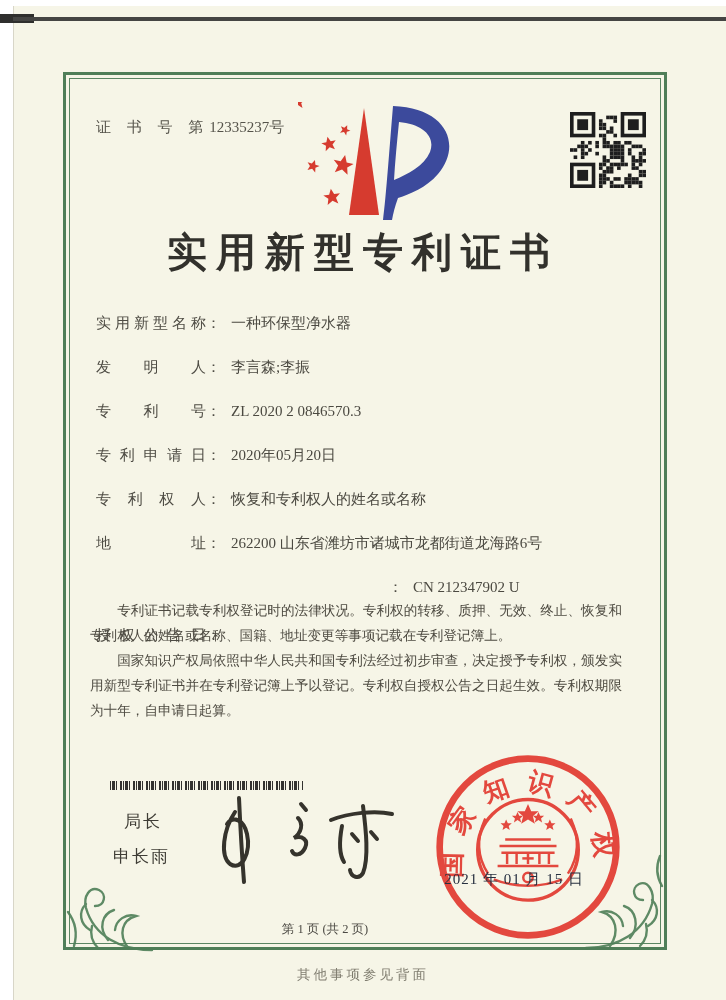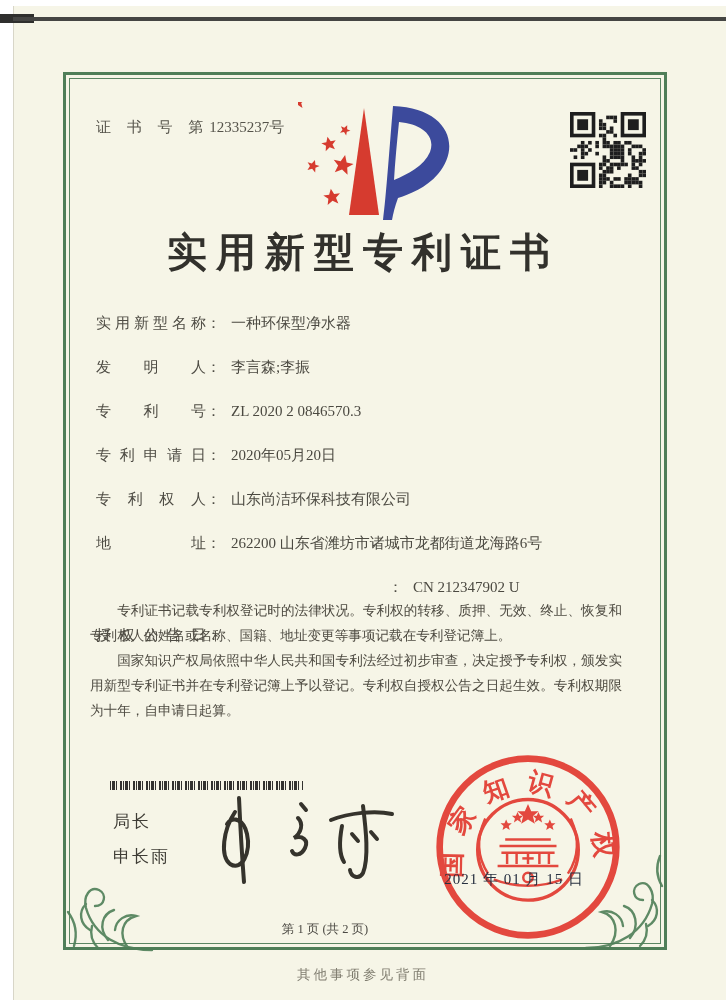--- a/index.html
+++ b/index.html
@@ -28,21 +28,21 @@
   .grant-row { display:flex; font-size:15px; color:#4b4941; line-height:21px; margin-top:1px; }
   .grant-left { width:292px; display:flex;margin-top:48px; }
   .grant-right { display:flex; }
 
   .body-text { position:absolute; left:90px; top:599px; width:532px; font-size:13.6px; line-height:1.83; color:#4d4a41; text-align:justify; }
   .body-text p { text-indent:2em; }
 
   .barcode { position:absolute; left:110px; top:781px; width:193px; height:9px;
     background:repeating-linear-gradient(90deg,#33322f 0 1px,transparent 1px 2px,#33322f 2px 5px,transparent 5px 6px,#33322f 6px 7px,transparent 7px 10px,#33322f 10px 12px,transparent 12px 13px); }
 
-  .signer-title { position:absolute; left:113px; top:810px; font-size:17px; color:#3f3d36; letter-spacing:2px; }
+  .signer-title { position:absolute; left:124px; top:810px; font-size:17px; color:#3f3d36; letter-spacing:2px; }
   .signer-name  { position:absolute; left:113px; top:845px; font-size:17px; color:#3f3d36; letter-spacing:2px; }
   .signature { position:absolute; left:205px; top:790px; }
 
   .seal { position:absolute; left:433px; top:752px; }
   .seal-date { position:absolute; left:424px; top:870px; width:180px; text-align:center; font-size:15px; color:#273040; letter-spacing:1px; }
 
   .page-info { position:absolute; left:63px; width:524px; top:921px; text-align:center; font-size:12.5px; color:#4c4a44; }
   .footer-note { position:absolute; left:0; right:0; top:966px; text-align:center; font-size:13.5px; color:#615e51; letter-spacing:3px; opacity:.8; }
 
   .ornament-bl { position:absolute; left:64px; top:858px; }
@@ -233,21 +233,21 @@
       <span class="field-value">ZL 2020 2 0846570.3</span>
     </div>
     <div class="field-row">
       <span class="field-label">专利申请日</span>
         <span class="field-colon">：</span>
       <span class="field-value">2020年05月20日</span>
     </div>
     <div class="field-row">
       <span class="field-label">专利权人</span>
         <span class="field-colon">：</span>
-      <span class="field-value">山东尚洁环保科技有限公司</span>
+      <span class="field-value">恢复和专利权人的姓名或名称</span>
     </div>
     <div class="field-row">
       <span class="field-label">地址</span>
         <span class="field-colon">：</span>
       <span class="field-value">262200 山东省潍坊市诸城市龙都街道龙海路6号</span>
     </div>
     <div class="grant-row">
       <span class="grant-left">
         <span class="field-label">授权公告日</span>
           <span class="field-colon">：</span>

